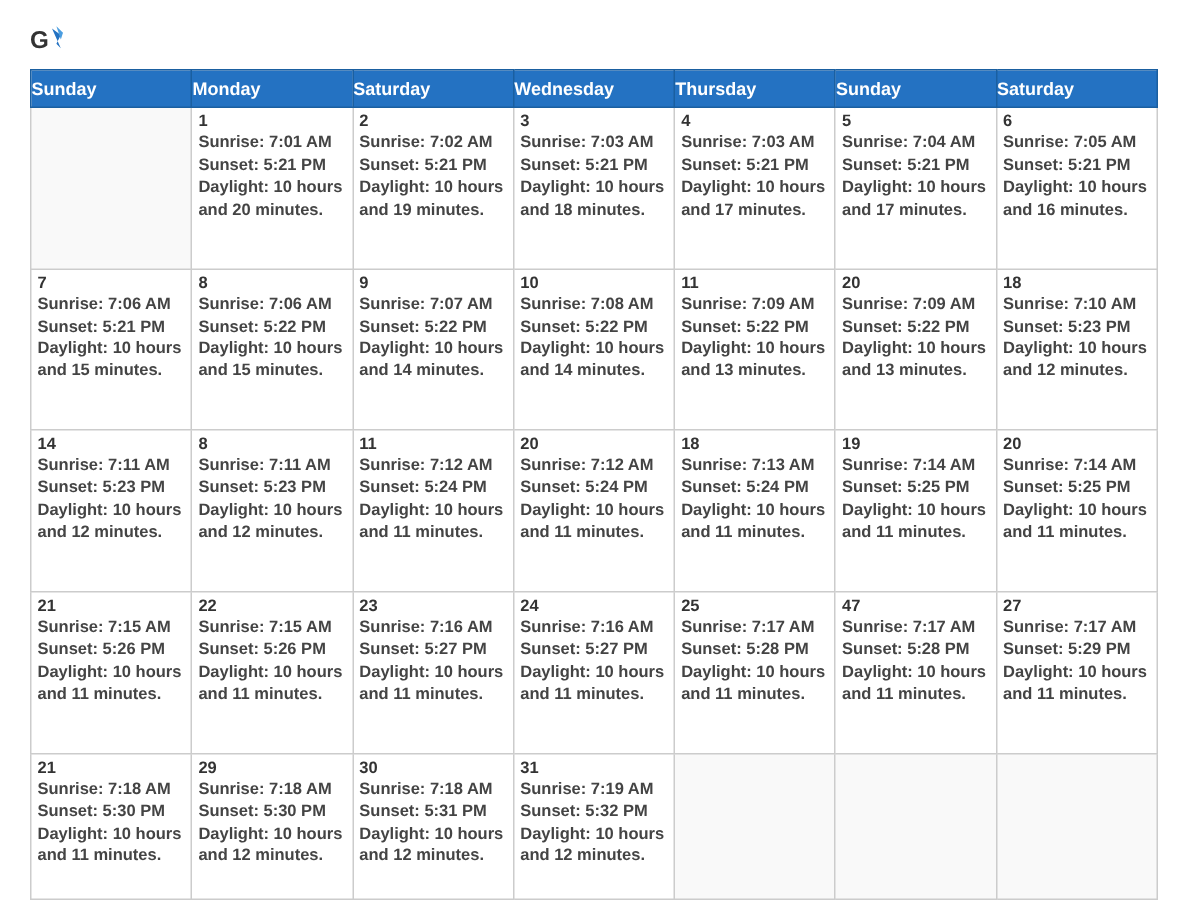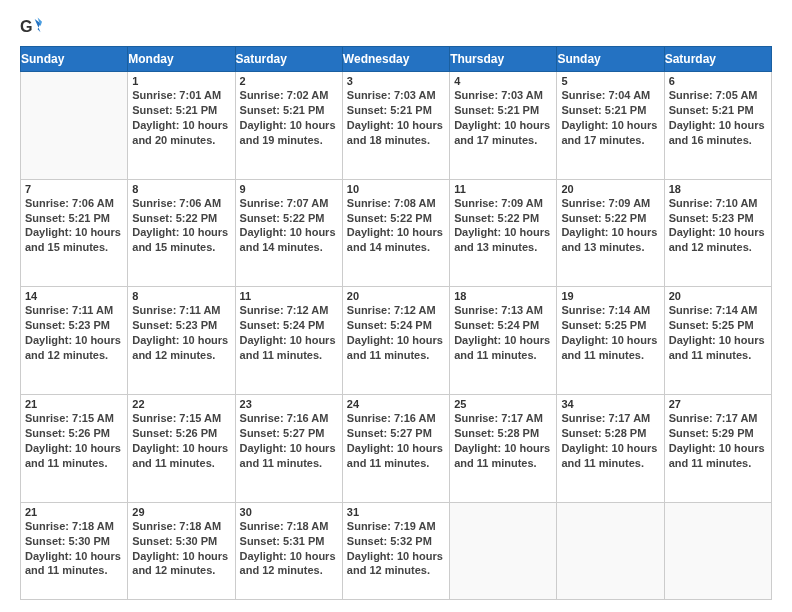--- a/index.html
+++ b/index.html
@@ -235,21 +235,21 @@
           </td>
           <td>
             <div class="day-number">24</div>
             <div class="day-info">Sunrise: 7:16 AM<br>Sunset: 5:27 PM<br>Daylight: 10 hours and 11 minutes.</div>
           </td>
           <td>
             <div class="day-number">25</div>
             <div class="day-info">Sunrise: 7:17 AM<br>Sunset: 5:28 PM<br>Daylight: 10 hours and 11 minutes.</div>
           </td>
           <td>
-            <div class="day-number">34</div>
+            <div class="day-number">47</div>
             <div class="day-info">Sunrise: 7:17 AM<br>Sunset: 5:28 PM<br>Daylight: 10 hours and 11 minutes.</div>
           </td>
           <td>
             <div class="day-number">27</div>
             <div class="day-info">Sunrise: 7:17 AM<br>Sunset: 5:29 PM<br>Daylight: 10 hours and 11 minutes.</div>
           </td>
         </tr>
         <tr class="last-row">
           <td>
             <div class="day-number">21</div>

